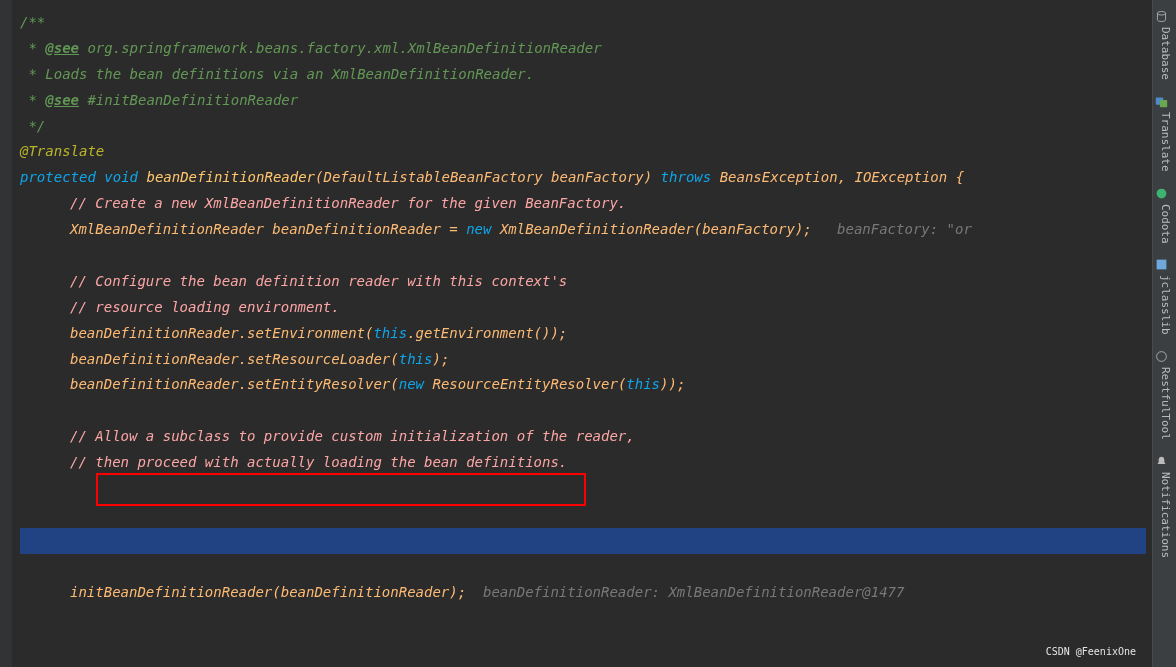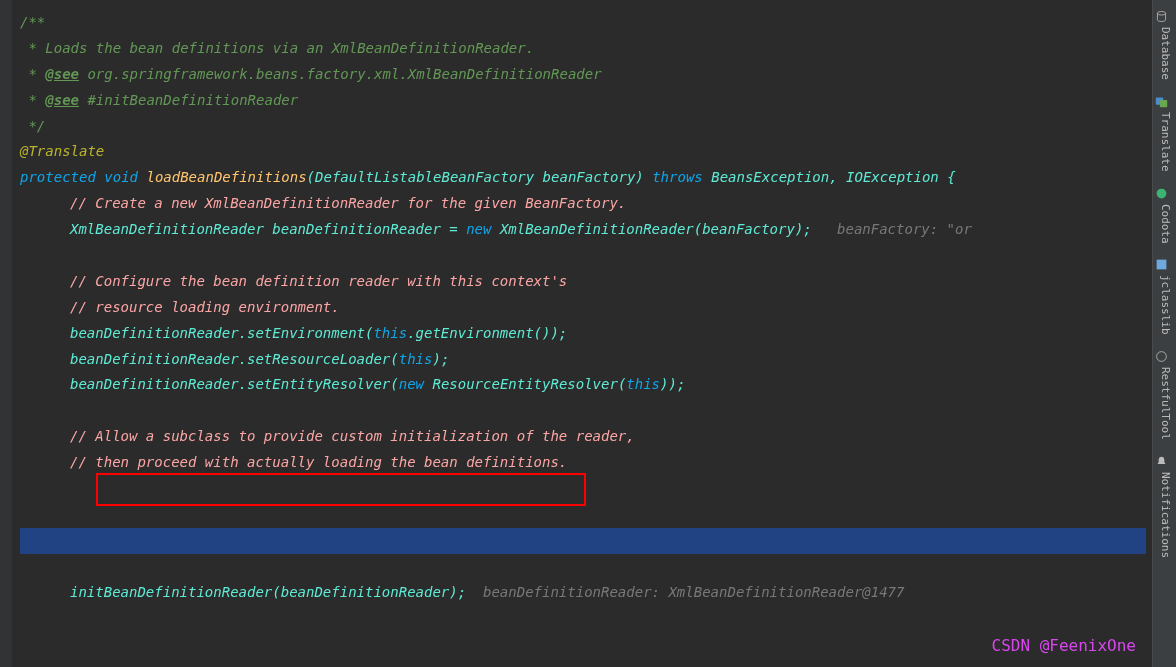--- a/index.html
+++ b/index.html
@@ -21,21 +21,21 @@
       height: 100%;
     }
     .line { white-space: pre; position: relative; }
     .kw { color: #0ea5e9; }
     .comment { color: #fca5a5; }
     .doc-comment { color: #629755; font-style: italic; }
     .doc-tag { color: #629755; font-weight: bold; text-decoration: underline; font-style: italic; }
     .doc-link { color: #629755; font-style: italic; }
     .annotation { color: #bbb529; }
     .method { color: #ffc66d; }
-    .var { color: #5eead4; }
+    .var { color: #fdba74; }
     .hint { color: #787878; font-style: italic; }
     .indent2 { padding-left: 50px; }
     .highlight-line {
       background: #214283;
       position: absolute;
       height: 26px;
       width: 100%;
       left: 0;
       z-index: 0;
     }
@@ -71,46 +71,46 @@
       cursor: pointer;
       display: flex;
       align-items: center;
       gap: 4px;
     }
     .sidebar-icon { width: 13px; height: 13px; display: inline-block; }
     .watermark {
       position: absolute;
       bottom: 6px;
       right: 40px;
-      color: #d946ef;
+      color: #e5e5e5;
       font-style: normal;
-      font-size: 16px;
+      font-size: 10px;
     }
     .gutter-fold {
       position: absolute;
       left: 0;
       top: 0;
       width: 12px;
       height: 100%;
       background: #313335;
     }
   </style>
 </head>
 <body>
 
 <div class="gutter-fold"></div>
 
 <div class="editor">
   <div class="line"><span class="doc-comment">/**</span></div>
+  <div class="line"><span class="doc-comment"> * </span><span class="doc-tag">@see</span><span class="doc-link"> org.springframework.beans.factory.xml.XmlBeanDefinitionReader</span></div>
   <div class="line"><span class="doc-comment"> * Loads the bean definitions via an XmlBeanDefinitionReader.</span></div>
-  <div class="line"><span class="doc-comment"> * </span><span class="doc-tag">@see</span><span class="doc-link"> org.springframework.beans.factory.xml.XmlBeanDefinitionReader</span></div>
   <div class="line"><span class="doc-comment"> * </span><span class="doc-tag">@see</span><span class="doc-link"> #initBeanDefinitionReader</span></div>
   <div class="line"><span class="doc-comment"> */</span></div>
   <div class="line"><span class="annotation">@Translate</span></div>
-  <div class="line"><span class="kw">protected </span><span class="kw">void </span><span class="method">loadBeanDefinitions</span><span class="var">(DefaultListableBeanFactory beanFactory) </span><span class="kw">throws </span><span class="var">BeansException, IOException {</span></div>
+  <div class="line"><span class="kw">protected </span><span class="kw">void </span><span class="method">beanDefinitionReader</span><span class="var">(DefaultListableBeanFactory beanFactory) </span><span class="kw">throws </span><span class="var">BeansException, IOException {</span></div>
   <div class="line indent2"><span class="comment">// Create a new XmlBeanDefinitionReader for the given BeanFactory.</span></div>
   <div class="line indent2"><span class="var">XmlBeanDefinitionReader beanDefinitionReader = </span><span class="kw">new </span><span class="var">XmlBeanDefinitionReader(beanFactory);</span><span class="hint">   beanFactory: "or</span></div>
   <div class="line">&nbsp;</div>
   <div class="line indent2"><span class="comment">// Configure the bean definition reader with this context's</span></div>
   <div class="line indent2"><span class="comment">// resource loading environment.</span></div>
   <div class="line indent2"><span class="var">beanDefinitionReader.setEnvironment(</span><span class="kw">this</span><span class="var">.getEnvironment());</span></div>
   <div class="line indent2"><span class="var">beanDefinitionReader.setResourceLoader(</span><span class="kw">this</span><span class="var">);</span></div>
   <div class="line indent2"><span class="var">beanDefinitionReader.setEntityResolver(</span><span class="kw">new </span><span class="var">ResourceEntityResolver(</span><span class="kw">this</span><span class="var">));</span></div>
   <div class="line">&nbsp;</div>
   <div class="line indent2"><span class="comment">// Allow a subclass to provide custom initialization of the reader,</span></div>

